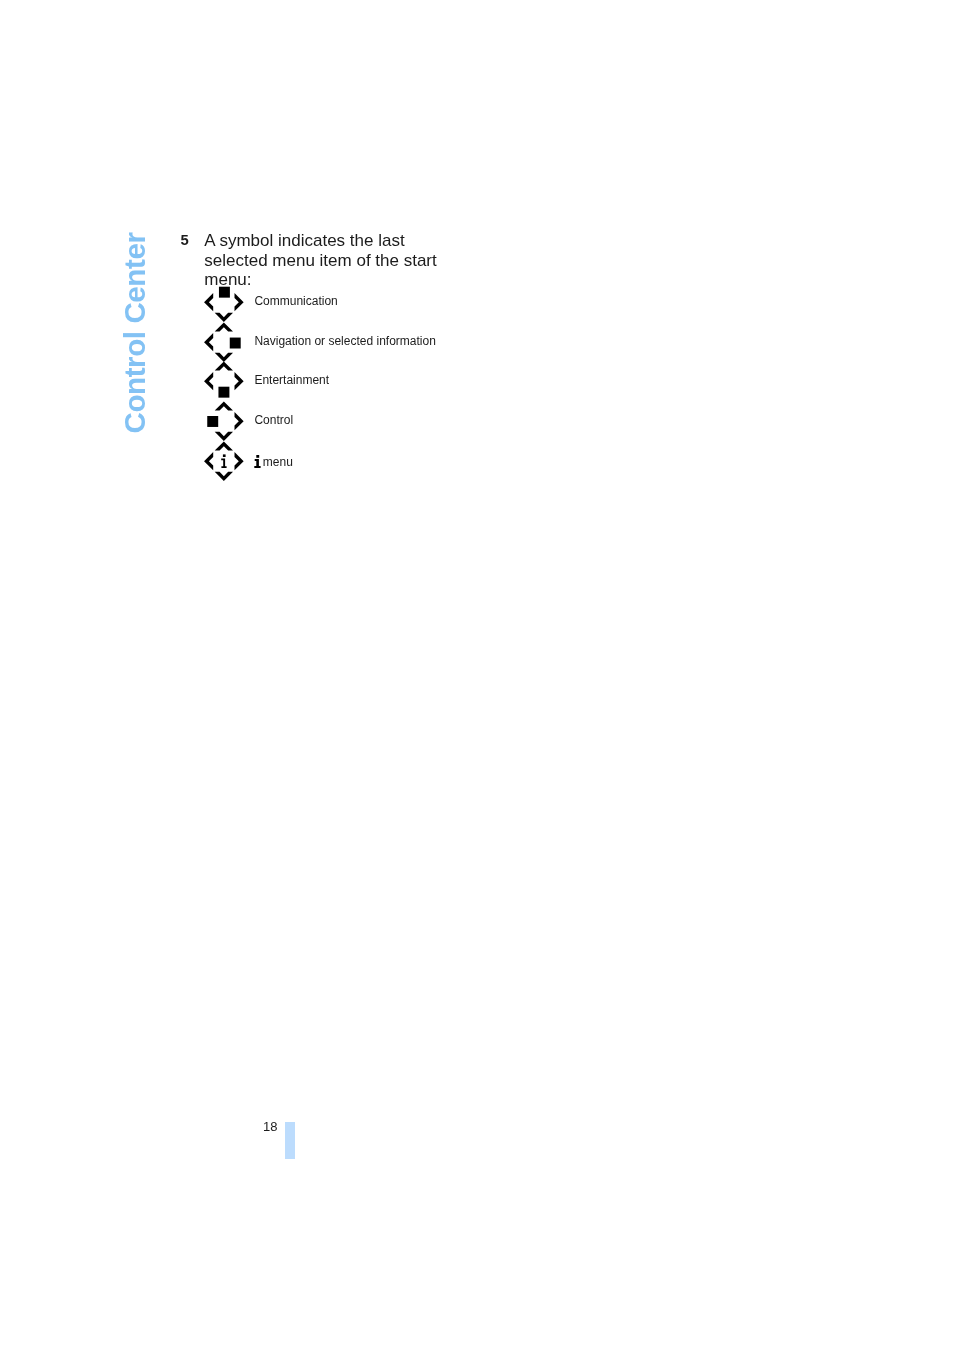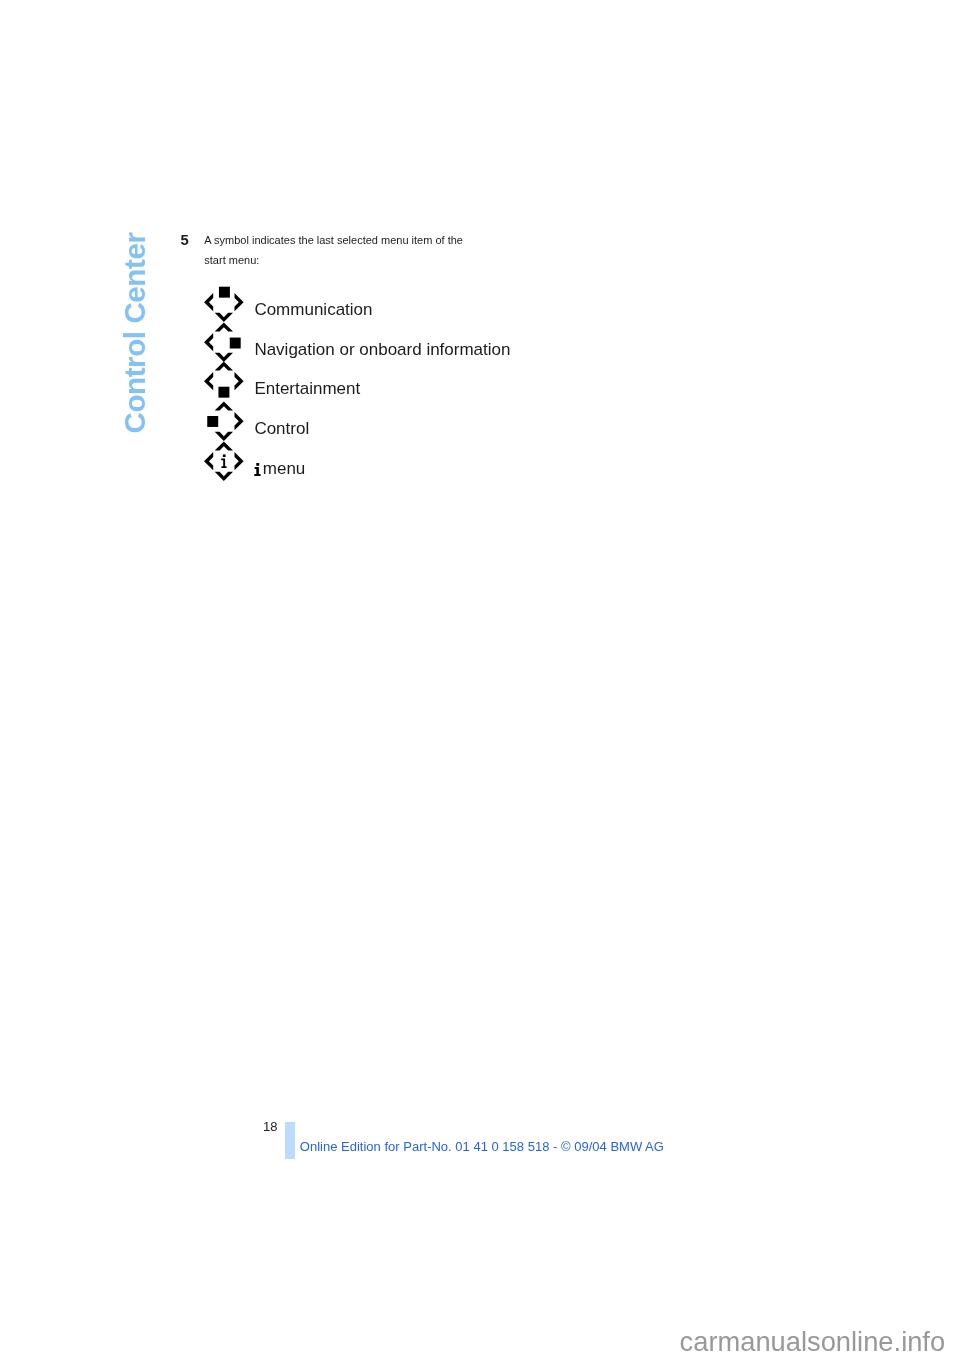--- a/index.html
+++ b/index.html
@@ -23,32 +23,32 @@
   }
 
   
   .step{ position:absolute; left:180.5px; top:231px; }
   .step-num{
     position:absolute; left:0; top:0;
     font-weight:bold; font-size:14.8px; line-height:19.6px;
   }
   .step-body{
     position:absolute; left:23.8px; top:0;
-    font-size:11px; line-height:19.6px;
+    font-size:17px; line-height:19.6px;
     width:266px;
   }
 
   
   .sym-list{ position:absolute; left:202px; top:282px; }
   .sym-row{ position:relative; height:39.7px; }
   .sym-icon{ position:absolute; left:0; top:0; width:44px; height:44px; }
   .sym-icon svg{ display:block; }
   .sym-label{
-    position:absolute; left:52.4px; top:19px;
-    font-size:17px; line-height:17px; white-space:nowrap;
+    position:absolute; left:52.4px; top:11.0px;
+    font-size:12px; line-height:17px; white-space:nowrap;
   }
   .imenu-i{
     display:inline-block;
     width:8.4px; height:14px;
     vertical-align:baseline;
     position:relative;
   }
   .imenu-i svg{ position:absolute; left:0; top:2.1px; display:block; }
 
   
@@ -99,21 +99,21 @@
         <div class="sym-icon">
           <svg viewBox="0 0 44 44" width="44" height="44">
             <g fill="#000000">
               <path d="M 12.70 9.55 L 21.85 0.40 L 31.00 9.55 L 26.15 9.55 L 21.85 5.25 L 17.55 9.55 Z"></path>
               <path d="M 12.70 30.85 L 21.85 40.00 L 31.00 30.85 L 26.15 30.85 L 21.85 35.15 L 17.55 30.85 Z"></path>
               <path d="M 11.20 11.05 L 2.05 20.20 L 11.20 29.35 L 11.20 24.50 L 6.90 20.20 L 11.20 15.90 Z"></path>
               <rect x="27.75" y="15.55" width="10.95" height="10.95"></rect>
             </g>
           </svg>
         </div>
-        <div class="sym-label">Navigation or onboard information</div>
+        <div class="sym-label">Navigation or selected information</div>
       </div>
       <div class="sym-row">
         <div class="sym-icon">
           <svg viewBox="0 0 44 44" width="44" height="44">
             <g fill="#000000">
               <path d="M 12.70 9.55 L 21.85 0.40 L 31.00 9.55 L 26.15 9.55 L 21.85 5.25 L 17.55 9.55 Z"></path>
               <path d="M 32.50 11.05 L 41.65 20.20 L 32.50 29.35 L 32.50 24.50 L 36.80 20.20 L 32.50 15.90 Z"></path>
               <path d="M 11.20 11.05 L 2.05 20.20 L 11.20 29.35 L 11.20 24.50 L 6.90 20.20 L 11.20 15.90 Z"></path>
               <rect x="16.45" y="25.7" width="10.95" height="10.95"></rect>
             </g>
@@ -153,16 +153,14 @@
               <g fill="#000000">
                 <rect x="2.3" y="1.0" width="2.9" height="2.8"></rect>
                 <path d="M 0.7 5.1 L 4.9 5.1 L 4.9 12.0 L 6.6 12.0 L 6.6 13.9 L 0.3 13.9 L 0.3 12.0 L 2.3 12.0 L 2.3 7.0 L 0.7 7.0 Z"></path>
               </g>
             </svg></span>menu</div>
       </div>
     </div>
 
   <div class="footer-pageno">18</div>
   <div class="footer-rule" style="background: rgb(188, 220, 253);"></div>
-  <div class="footer-notice" style="color: rgb(40, 98, 242);">Online Edition for Part-No. 01 41 0 158 518 - © 09/04 BMW AG</div>
-  <div class="watermark" style="color: rgb(153, 153, 153);">carmanualsonline.info</div>
 
 </div>
 
 </body></html>

